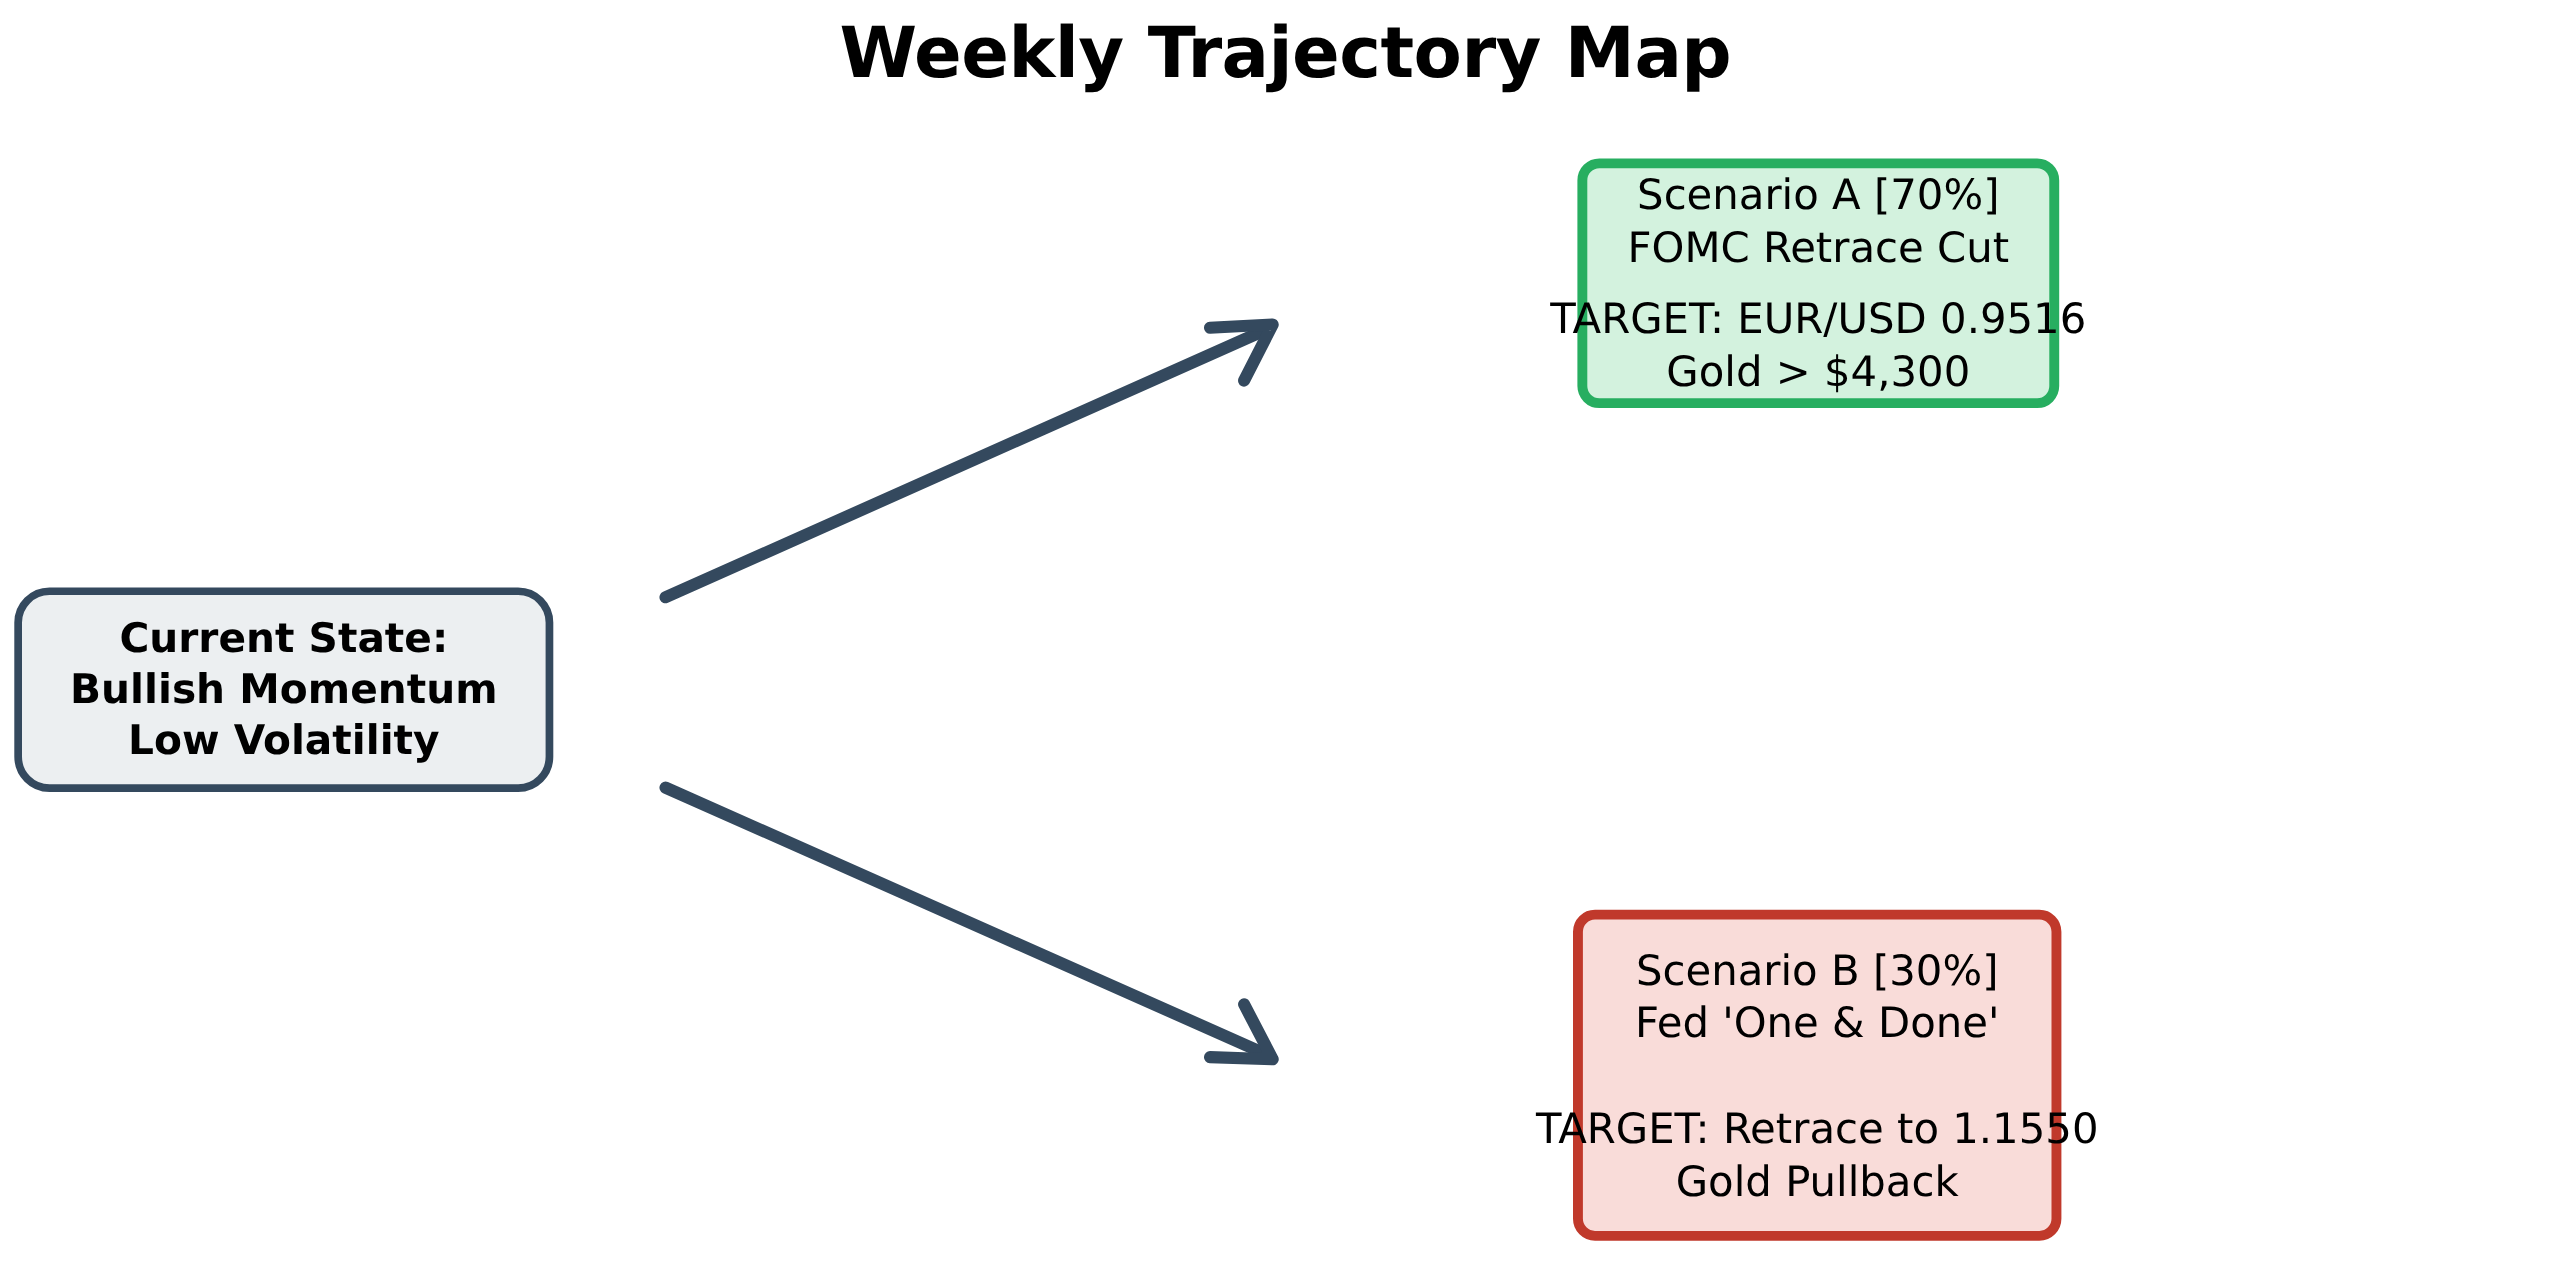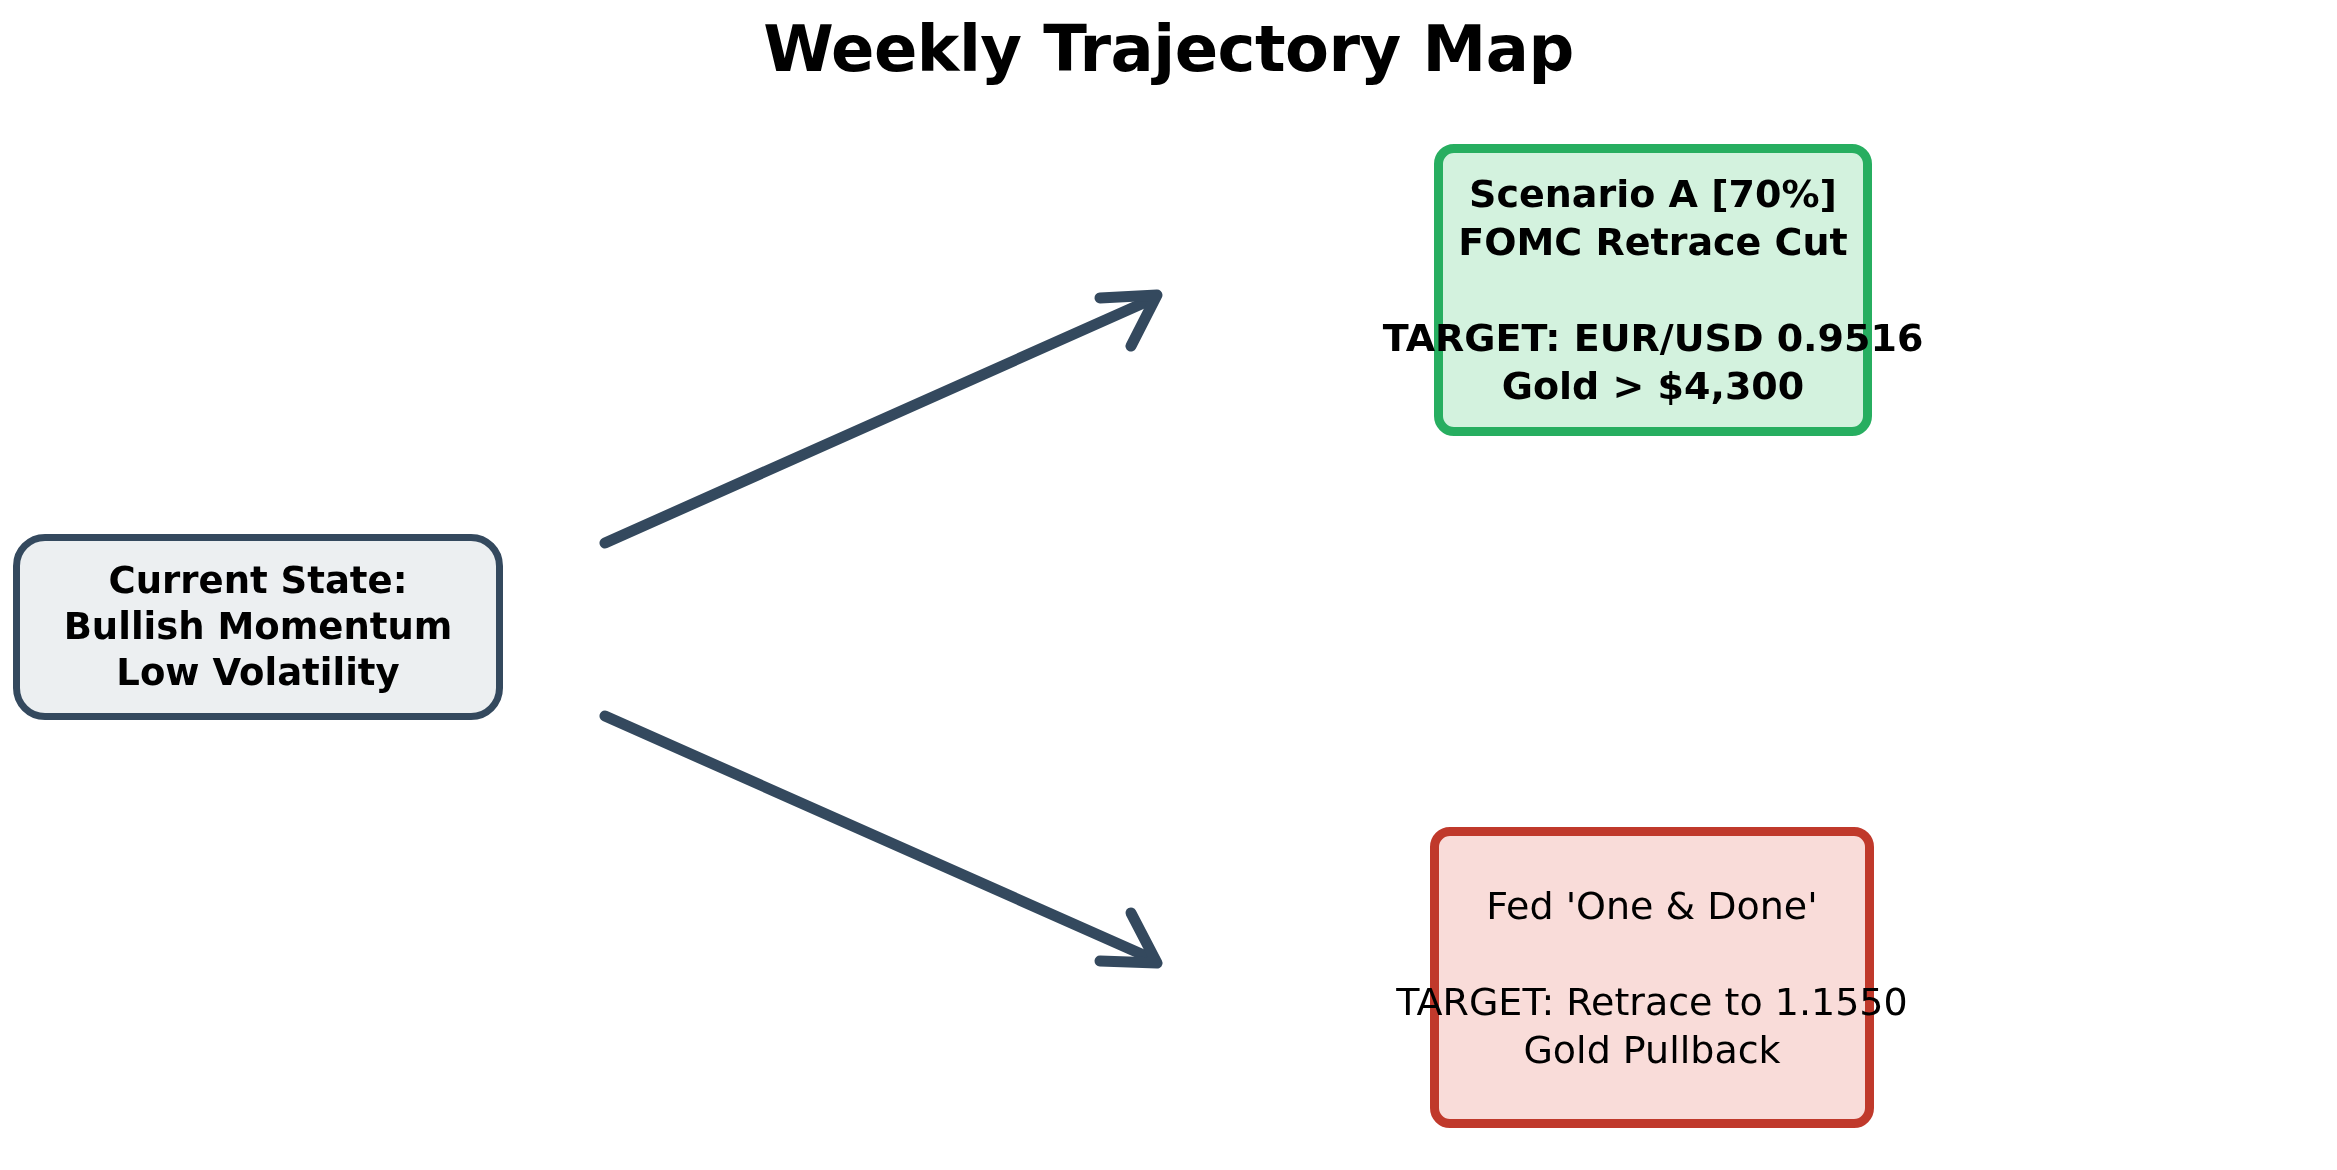--- a/index.html
+++ b/index.html
@@ -55,26 +55,26 @@
     border-radius: 32px;
     font-size: 37px;
     font-weight: bold;
     line-height: 46px;
   }
 
   #node-scenario-a {
     left: 1434px;
     top: 144px;
     width: 438px;
-    height: 292px;
+    height: 227px;
     background: #d3f2de;
     border: 9px solid #27ae60;
     border-radius: 20px;
     font-size: 38px;
-    font-weight: bold;
+    font-weight: normal;
     line-height: 48px;
   }
 
   #node-scenario-b {
     left: 1430px;
     top: 827px;
     width: 444px;
     height: 301px;
     background: #f9dcd9;
     border: 9px solid #c0392b;
@@ -125,19 +125,20 @@
 
   <div class="node" id="node-scenario-a">
     <span class="line">Scenario A [70%]</span>
     <span class="line">FOMC Retrace Cut</span>
     <span class="line blank"></span>
     <span class="line">TARGET: EUR/USD 0.9516</span>
     <span class="line">Gold &gt; $4,300</span>
   </div>
 
   <div class="node" id="node-scenario-b">
+    <span class="line">Scenario B [30%]</span>
     <span class="line">Fed 'One &amp; Done'</span>
     <span class="line blank"></span>
     <span class="line">TARGET: Retrace to 1.1550</span>
     <span class="line">Gold Pullback</span>
   </div>
 
 </div>
 
 </body></html>

